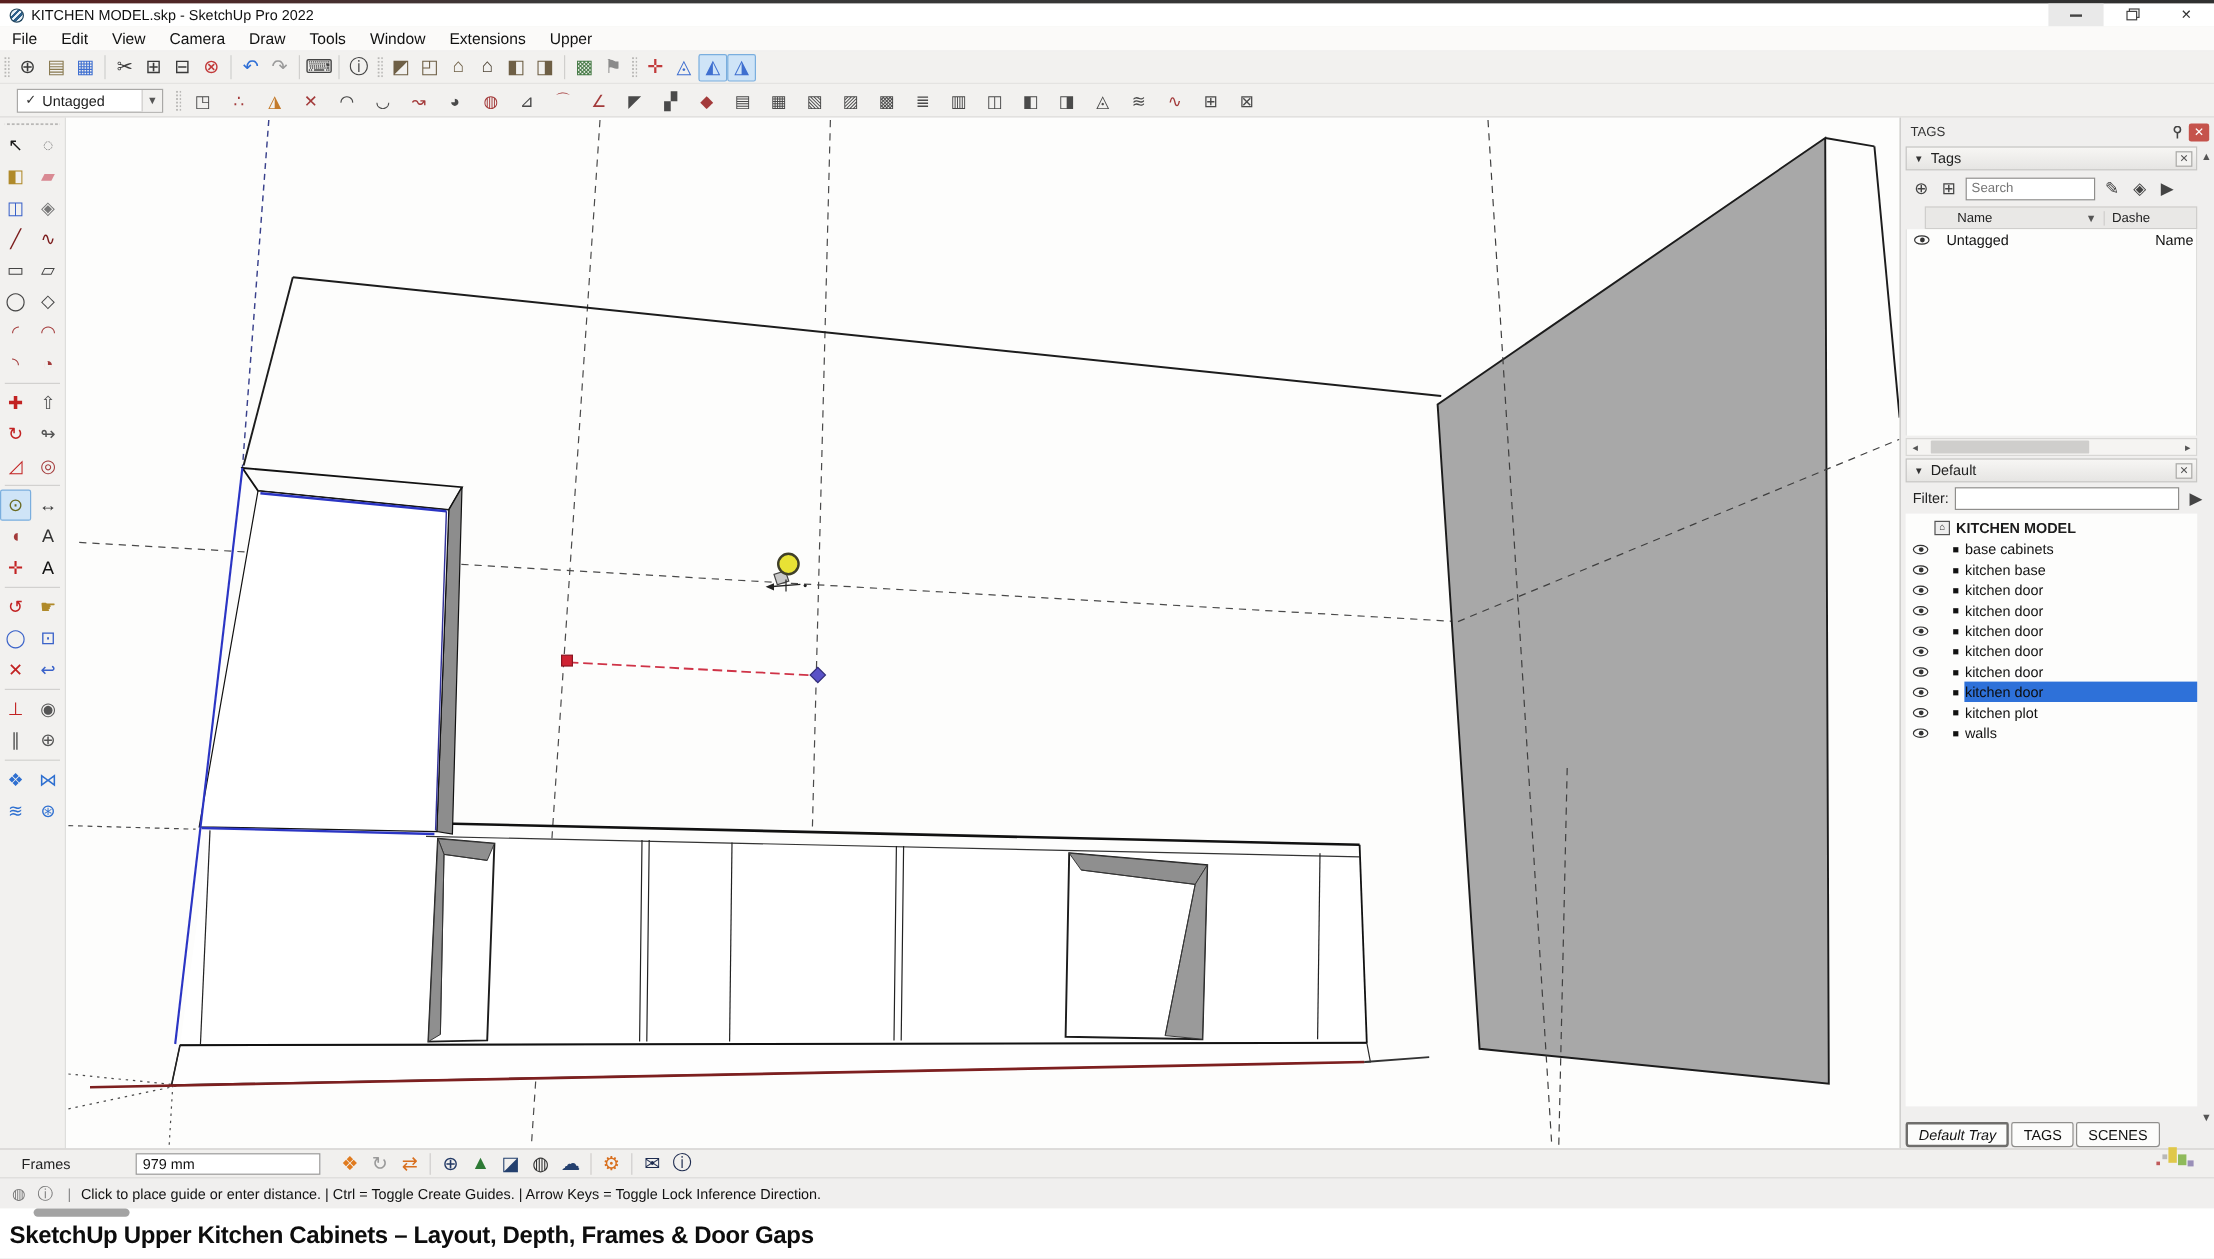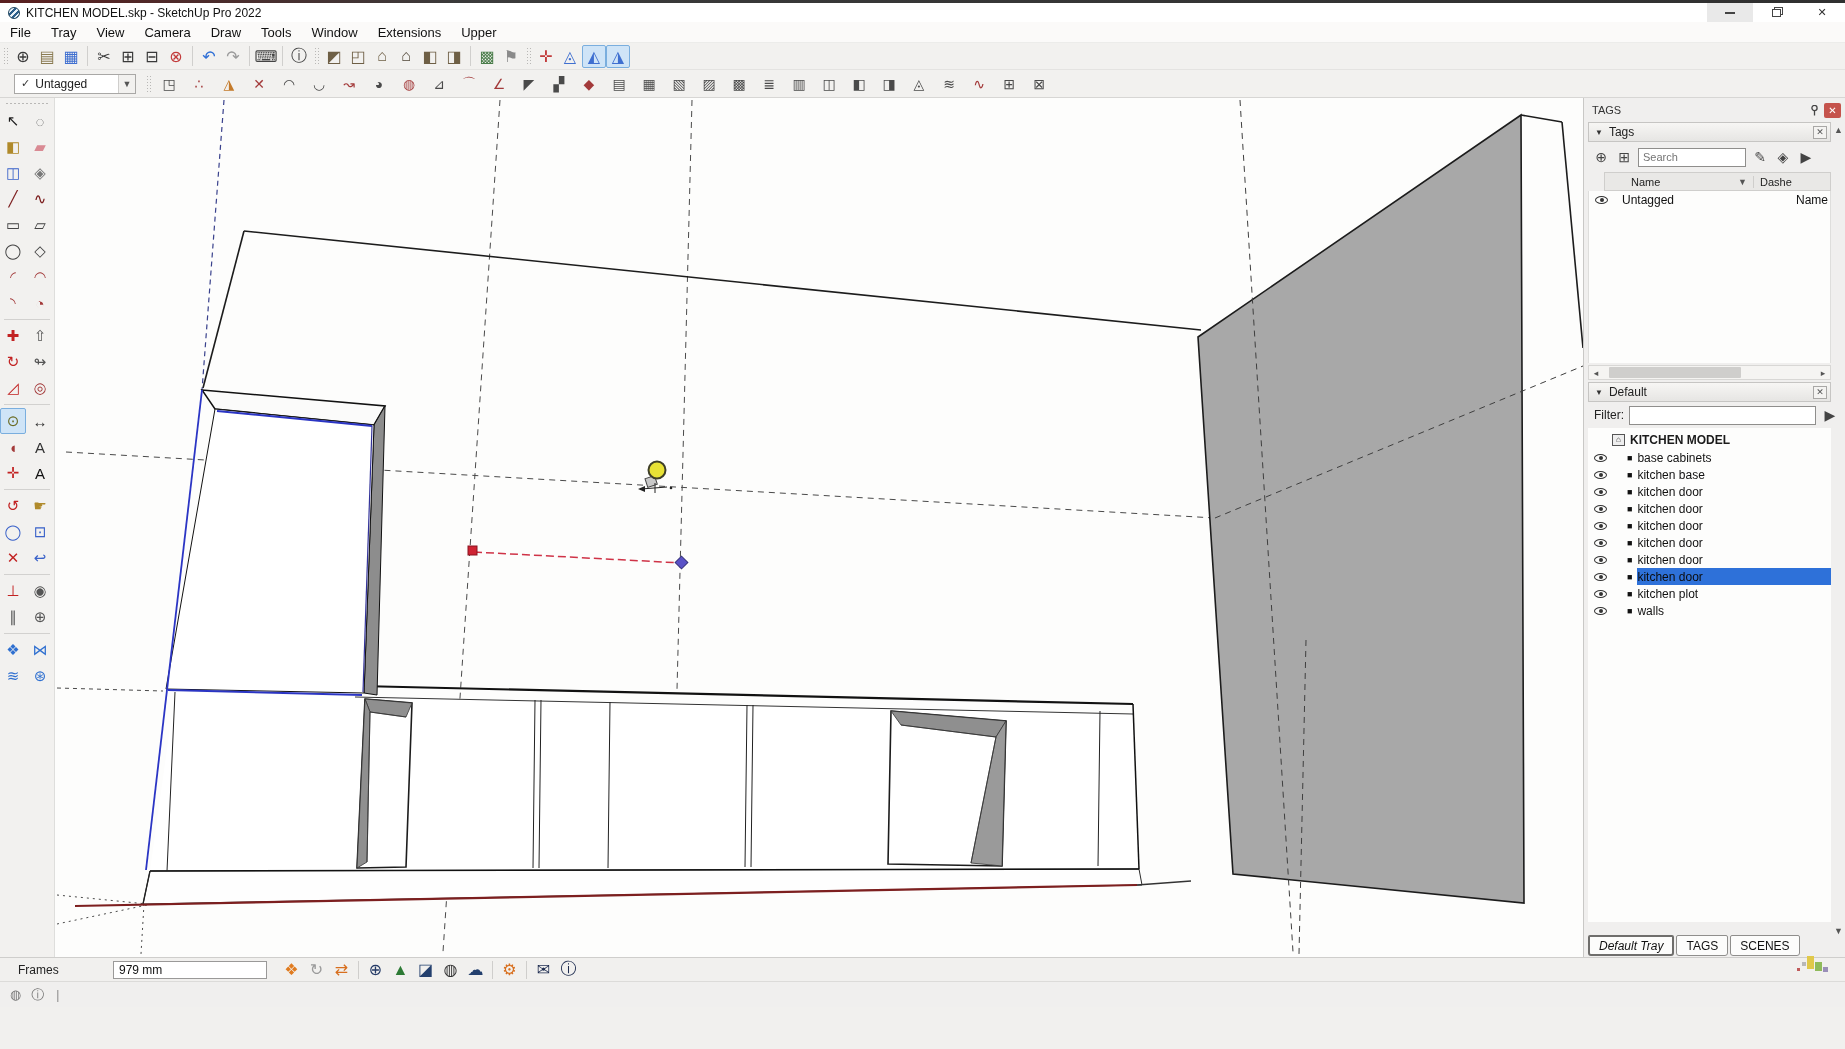--- a/index.html
+++ b/index.html
@@ -137,21 +137,21 @@
         </span>
       <span class="wc">
           <span class="rest"></span>
         </span>
       <span class="wc">✕</span>
     </div>
   </div>
 
   <div class="menubar">
     <span class="menu-item">File</span>
-    <span class="menu-item">Tray</span>
+    <span class="menu-item">Edit</span>
     <span class="menu-item">View</span>
     <span class="menu-item">Camera</span>
     <span class="menu-item">Draw</span>
     <span class="menu-item">Tools</span>
     <span class="menu-item">Window</span>
     <span class="menu-item">Extensions</span>
     <span class="menu-item">Upper</span>
   </div>
 
   <div class="toolbar tb1">
@@ -541,16 +541,21 @@
     <i style="left:7px;top:7px;width:4px;height:4px;background:#b8b8b8;"></i>
     <i style="left:12px;top:1px;width:7px;height:13px;background:#e0c84a;"></i>
     <i style="left:20px;top:7px;width:7px;height:9px;background:#8fba5a;"></i>
     <i style="left:28px;top:12px;width:5px;height:5px;background:#9a8fb8;"></i>
   </div>
 
   <div class="statusbar">
     <span class="sicon">◍</span>
     <span class="sicon">ⓘ</span>
     <span class="sdivider">|</span>
-  </div>
-
+    <span>Click to place guide or enter distance. | Ctrl = Toggle Create Guides. | Arrow Keys = Toggle Lock Inference Direction.</span>
+  </div>
+
+  <div class="caption">
+    <span class="prog"></span>
+    <span class="caption-text">SketchUp Upper Kitchen Cabinets – Layout, Depth, Frames &amp; Door Gaps</span>
+  </div>
 
 </div>
 
 </body></html>

